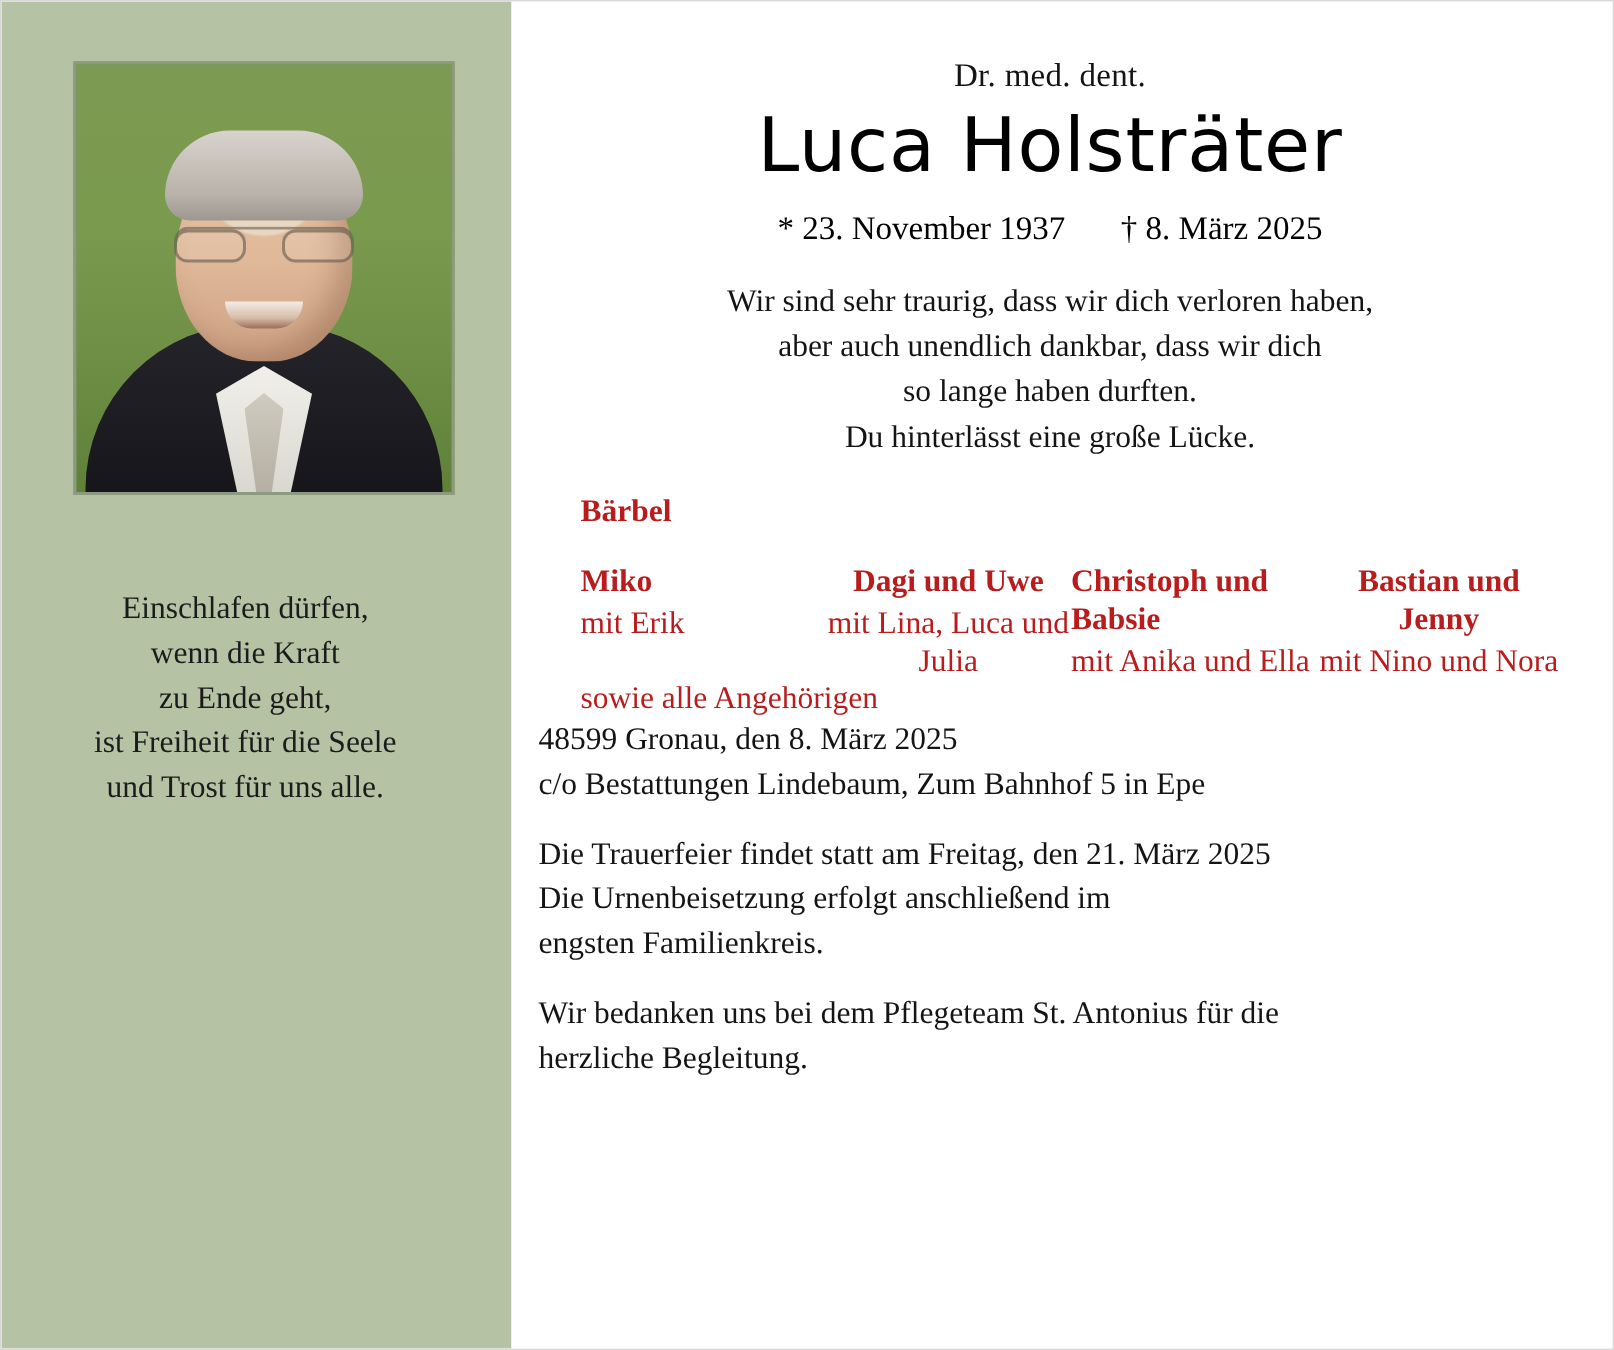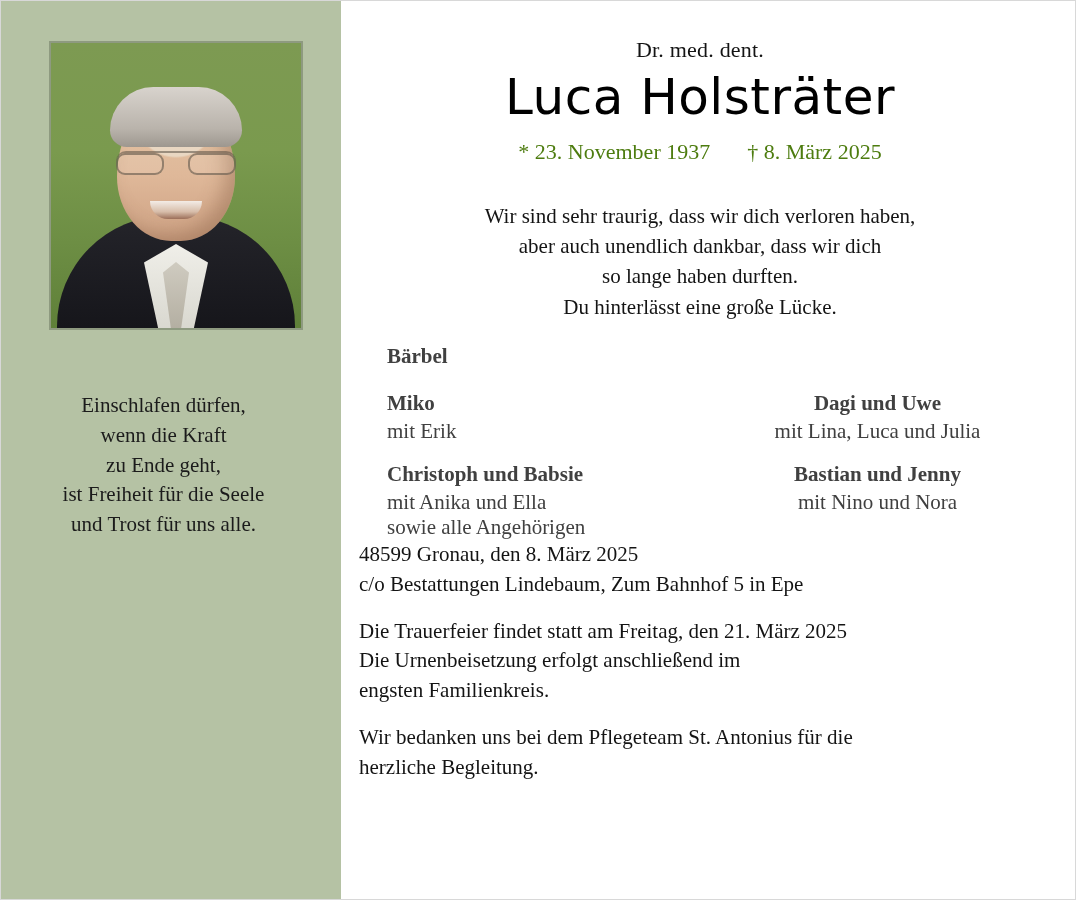--- a/index.html
+++ b/index.html
@@ -170,46 +170,46 @@
     font-size: 50px;
     line-height: 1.15;
     color: #000000;
     margin-top: 6px;
     font-family: "DejaVu Sans", sans-serif;
     letter-spacing: 0.5px;
   }
   .dates {
     text-align: center;
     font-size: 22px;
-    color: #4d7c0f;
+    color: #000000;
     margin-top: 12px;
     font-family: "Liberation Serif", serif;
   }
   .dates .gap { display: inline-block; width: 26px; }
   .tribute {
     text-align: center;
     font-size: 21px;
     line-height: 1.45;
     color: #141414;
-    margin-top: 36px;
+    margin-top: 20px;
     font-family: "Liberation Serif", serif;
   }
   .mourners {
     margin-top: 22px;
     padding-left: 28px;
     font-family: "Liberation Serif", serif;
-    color: #404040;
+    color: #b91c1c;
   }
   .mourner-lead {
     font-size: 21px;
     font-weight: bold;
   }
   .mourner-grid {
     display: grid;
-    grid-template-columns: 1fr 1fr;
+    grid-template-columns: 1fr 1fr 1fr 1fr;
     margin-top: 22px;
     row-gap: 18px;
   }
   .mourner-cell { font-size: 21px; }
   .mourner-cell.right { text-align: center; }
   .mourner-cell .names {
     font-weight: bold;
     display: block;
   }
   .mourner-cell .with {

